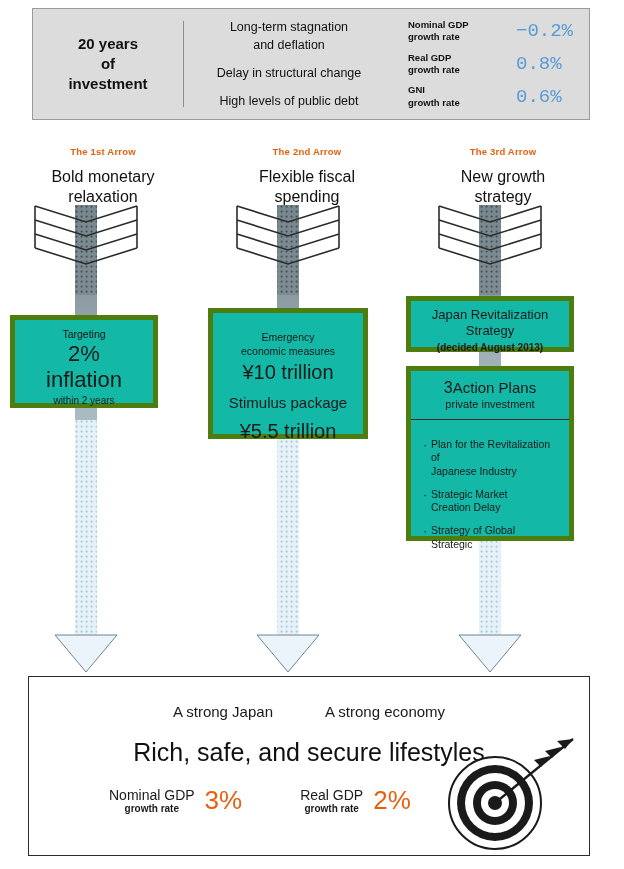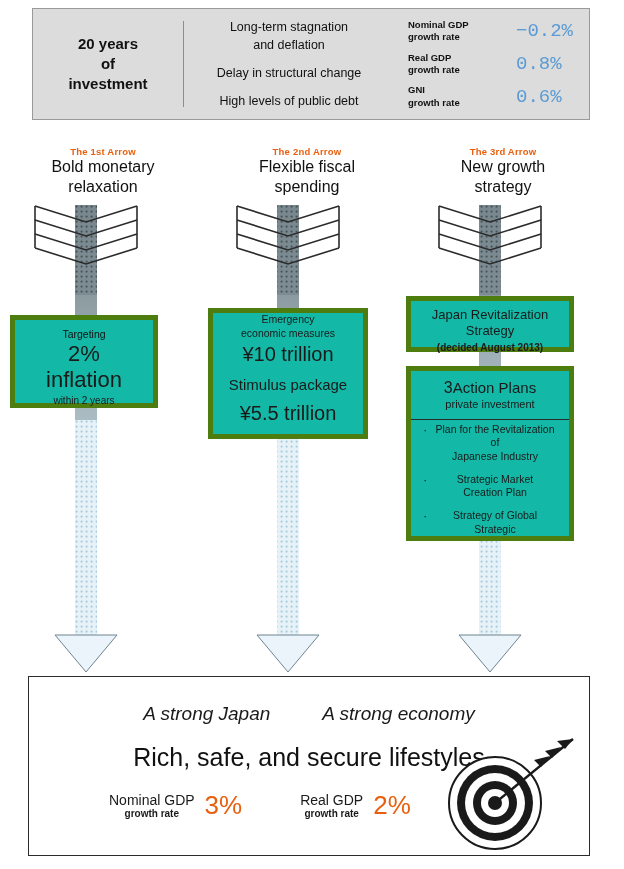--- a/index.html
+++ b/index.html
@@ -98,21 +98,21 @@
     font-size: 9.5px;
     color: #e8600f;
     font-weight: bold;
     letter-spacing: .2px;
     text-align: center;
   }
   .arrow-title {
     font-size: 16px;
     line-height: 1.25;
     color: #111;
-    margin-top: 0;
+    margin-top: 10px;
   }
 
   
   #arrow-layer {
     position: absolute;
     left: 0; top: 0;
     width: 624px; height: 869px;
     pointer-events: none;
   }
 
@@ -128,20 +128,21 @@
   #box-inflation {
     left: 10px; top: 315px; width: 148px; height: 93px;
     padding-top: 8px;
   }
   #box-inflation .small { font-size: 10.5px; color: #111; }
   #box-inflation .big { font-size: 22px; line-height: 1.15; margin-top: 1px; }
   #box-inflation .tiny { font-size: 10px; margin-top: 2px; }
 
   #box-fiscal {
     left: 208px; top: 308px; width: 160px; height: 131px;
+    padding-top: 18px;
   }
   #box-fiscal .cap { font-size: 10.5px; line-height: 1.3; }
   #box-fiscal .amt { font-size: 20px; margin-top: 3px; }
   #box-fiscal .cap2 { font-size: 15px; margin-top: 10px; }
   #box-fiscal .amt2 { font-size: 20px; margin-top: 9px; }
 
   #box-revital {
     left: 406px; top: 296px; width: 168px; height: 56px;
     padding-top: 6px;
   }
@@ -153,23 +154,23 @@
     padding-top: 8px;
   }
   #box-actionplans .h { font-size: 15px; }
   #box-actionplans .h .num { font-size: 16px; }
   #box-actionplans .sub { font-size: 11px; line-height: 1.25; margin-top: 1px; }
   #box-actionplans .rule {
     width: 100%; height: 1px; background: #2b2b2b; margin: 7px 0 0 0;
   }
   #box-actionplans ul {
     list-style: none;
-    margin: 3px 0 0 0;
+    margin: 18px 0 0 0;
     padding: 0 10px 0 12px;
-    text-align: center;
+    text-align: left;
   }
   #box-actionplans li {
     font-size: 10.5px;
     line-height: 1.3;
     margin-bottom: 9px;
     position: relative;
     padding-left: 8px;
   }
   #box-actionplans li:before {
     content: "\00B7";
@@ -186,21 +187,21 @@
     border: 1px solid #2b2b2b;
     background: #fff;
     box-sizing: border-box;
   }
   .bottom-heads {
     display: flex;
     justify-content: center;
     gap: 52px;
     margin-top: 26px;
   }
-  .bottom-heads div { font-size: 19px; font-style: italic; }
+  .bottom-heads div { font-size: 15px; }
   .bottom-main {
     text-align: center;
     font-size: 25px;
     margin-top: 18px;
     color: #111;
   }
   .bottom-stats {
     display: flex;
     justify-content: flex-start;
     align-items: center;
@@ -382,21 +383,21 @@
     </div>
     <div class="sub">private investment</div>
     <div class="rule"></div>
     <ul>
       <li>
         <div>Plan for the Revitalization of</div>
         <div>Japanese Industry</div>
       </li>
       <li>
         <div>Strategic Market</div>
-        <div>Creation Plan</div>
+        <div>Creation Delay</div>
       </li>
       <li>
         <div>Strategy of Global</div>
         <div>Strategic</div>
       </li>
     </ul>
   </div>
 
   <div id="box-bottom">
     <div class="bottom-heads">

